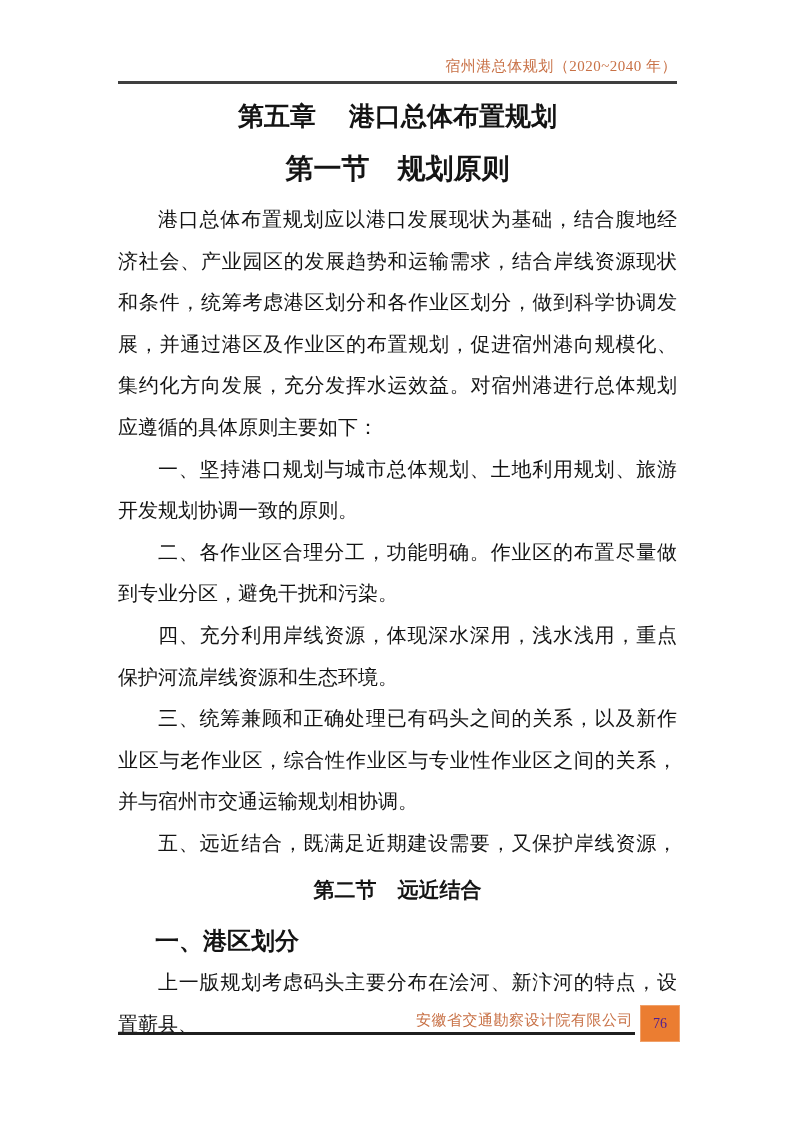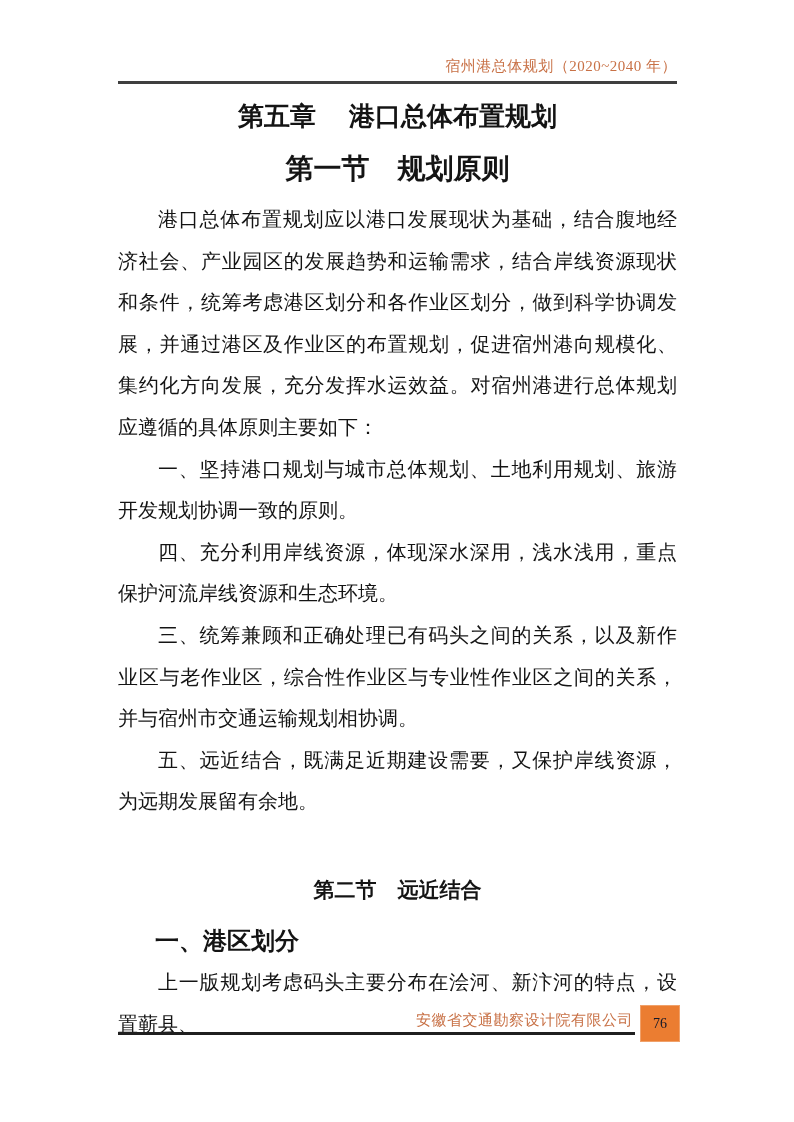--- a/index.html
+++ b/index.html
@@ -101,38 +101,39 @@
   }
   .page-number-badge {
     position: absolute;
     top: 1005px; left: 640px;
     width: 40px; height: 37px;
     background: #EB7D31;
     box-shadow: inset 0 0 0 1px rgba(255,255,255,0.28);
     display: flex; align-items: center; justify-content: center;
     font-family: "Liberation Serif", serif;
     font-size: 14px;
-    color: #0f172a;
+    color: #4c1d95;
   }
 </style>
 </head>
 <body>
 
 <div class="page">
 
   <div class="header-title">宿州港总体规划（2020~2040 年）</div>
   <div class="header-rule"></div>
 
   <h1 class="chapter-title">第五章　 港口总体布置规划</h1>
 
   <h2 class="section-heading section-1">第一节　规划原则</h2>
 
   <div class="para-block">
     <p>港口总体布置规划应以港口发展现状为基础，结合腹地经济社会、产业园区的发展趋势和运输需求，结合岸线资源现状和条件，统筹考虑港区划分和各作业区划分，做到科学协调发展，并通过港区及作业区的布置规划，促进宿州港向规模化、集约化方向发展，充分发挥水运效益。对宿州港进行总体规划应遵循的具体原则主要如下：</p>
     <p>一、坚持港口规划与城市总体规划、土地利用规划、旅游开发规划协调一致的原则。</p>
+    <p>二、各作业区合理分工，功能明确。作业区的布置尽量做到专业分区，避免干扰和污染。</p>
     <p>四、充分利用岸线资源，体现深水深用，浅水浅用，重点保护河流岸线资源和生态环境。</p>
     <p>三、统筹兼顾和正确处理已有码头之间的关系，以及新作业区与老作业区，综合性作业区与专业性作业区之间的关系，并与宿州市交通运输规划相协调。</p>
     <p>五、远近结合，既满足近期建设需要，又保护岸线资源，为远期发展留有余地。</p>
   </div>
 
   <h2 class="section-heading section-2">第二节　远近结合</h2>
 
   <h3 class="subsection-heading">一、港区划分</h3>
 
   <p class="last-para">上一版规划考虑码头主要分布在浍河、新汴河的特点，设置蕲县、</p>

